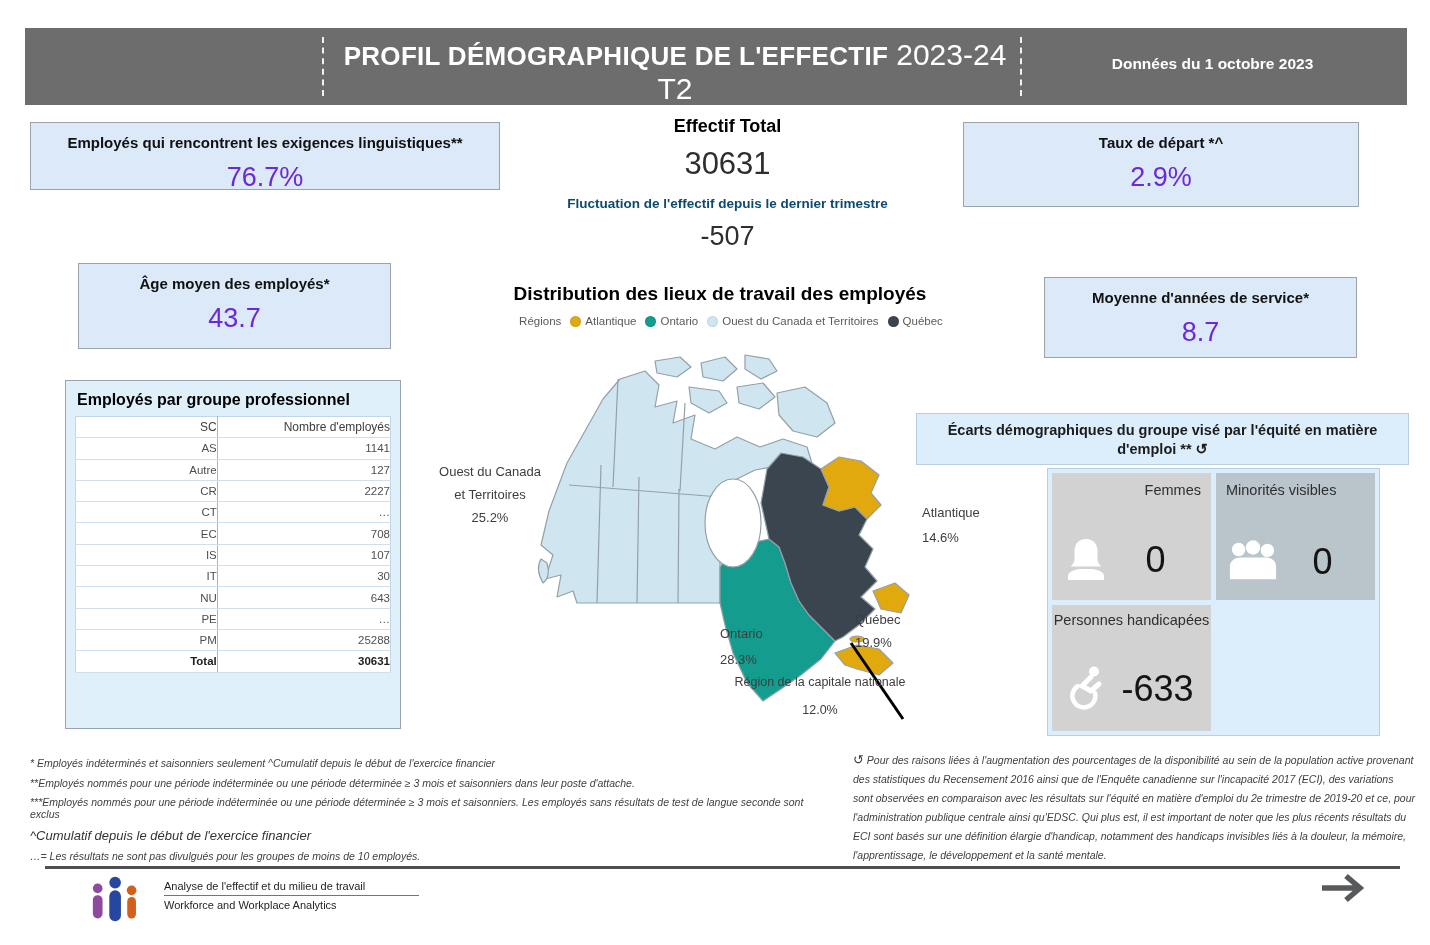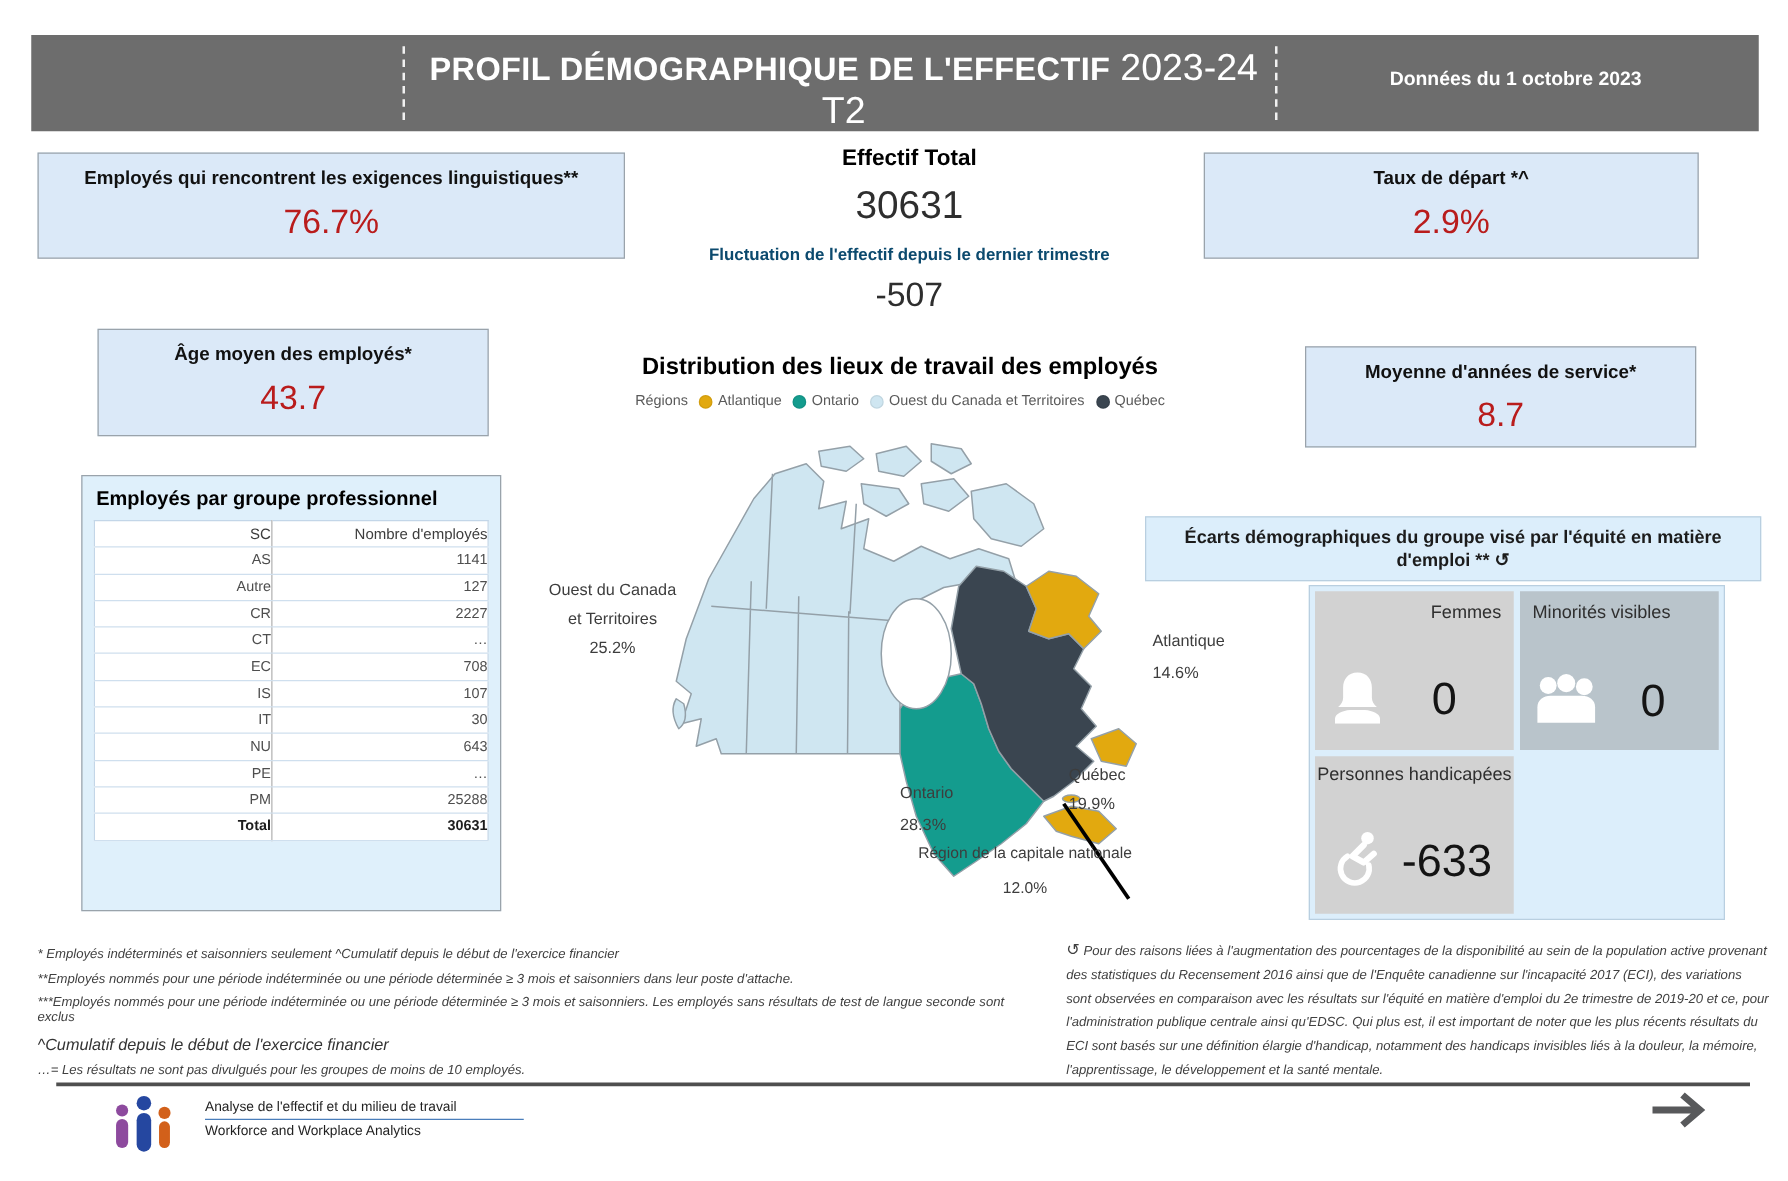--- a/index.html
+++ b/index.html
@@ -11,40 +11,40 @@
   .header-sep { position:absolute; top:9px; bottom:9px; width:0; border-left:2px dashed rgba(255,255,255,.9); }
   .header-title-block { position:absolute; left:300px; width:700px; top:10px; text-align:center; }
   .h-title { font-size:26px; font-weight:bold; letter-spacing:.3px; }
   .h-period { font-size:30px; font-weight:normal; margin-left:8px; }
   .h-sub { font-size:16px; margin-top:7px; font-weight:400; }
   .h-date { position:absolute; left:1000px; width:375px; top:27px; text-align:center; font-size:15.5px; font-weight:bold; }
 
   
   .bluebox { position:absolute; background:#dbe9f8; border:1.5px solid #9aa3ab; text-align:center; }
   .bluebox .bb-label { font-weight:bold; font-size:15px; color:#111; padding-top:11px; }
-  .bluebox .bb-value { font-size:27px; color:#b91c1c; margin-top:11px; }
+  .bluebox .bb-value { font-size:27px; color:#6d28d9; margin-top:11px; }
 
   .center-col { position:absolute; left:505px; top:116px; width:445px; text-align:center; }
   .ef-label { font-size:18px; font-weight:bold; color:#000; }
   .ef-value { font-size:31px; color:#2e2e2e; margin-top:9px; }
   .fl-label { font-size:13.5px; font-weight:bold; color:#0c4a6e; margin-top:14px; }
   .fl-value { font-size:27px; color:#2e2e2e; margin-top:10px; }
 
   
   .occ-box { position:absolute; left:65px; top:380px; width:336px; height:349px; background:#dff0fb; border:1.5px solid #9aa3ab; padding:8px 9px; }
   .occ-title { font-size:16px; font-weight:bold; color:#000; margin:2px 0 7px 2px; }
   table.occ { width:100%; border-collapse:collapse; background:#fff; border:1px solid #c3d6e8; }
   table.occ td { font-size:11.5px; color:#4e4e4e; text-align:right; height:21.3px; border-bottom:1px solid #cfdfee; }
   table.occ td:first-child { border-right:1px solid #b3b3b3; width:45%; }
   table.occ tr.occ-head td { color:#3d3d3d; font-size:12px; }
   table.occ tr.occ-total td { font-weight:bold; color:#1d1d1d; }
 
   
   .map-title { position:absolute; left:430px; top:283px; width:580px; text-align:center; font-size:19px; font-weight:bold; color:#000; }
-  .map-legend { position:absolute; left:380px; top:315px; width:680px; display:flex; justify-content:center; align-items:center; gap:9px; font-size:11.5px; color:#5a5a5a; }
+  .map-legend { position:absolute; left:391px; top:315px; width:680px; display:flex; justify-content:center; align-items:center; gap:9px; font-size:11.5px; color:#5a5a5a; }
   .legend-item { display:flex; align-items:center; gap:4px; }
   .dot { width:11px; height:11px; border-radius:50%; box-shadow:inset 0 0 0 1px rgba(0,0,0,.07); }
   .map-area { position:absolute; left:425px; top:345px; width:585px; height:400px; }
   .map-label { position:absolute; font-size:13px; color:#3d3d3d; }
   .ml-ouest { left:0; top:115px; width:130px; text-align:center; line-height:23px; }
   .ml-atl { left:497px; top:155px; width:90px; line-height:25px; }
   .ml-que { left:430px; top:263px; width:80px; line-height:23px; }
   .ml-ont { left:295px; top:276px; width:80px; line-height:26px; }
   .ml-rcn { left:225px; top:323px; width:340px; text-align:center; line-height:28px; font-size:12.5px; }
 
@@ -88,21 +88,21 @@
     <div class="header-sep" style="left:995px"></div>
     <div class="header-title-block">
       <div>
         <span class="h-title">PROFIL DÉMOGRAPHIQUE DE L'EFFECTIF</span><span class="h-period">2023-24 T2</span>
       </div>
       <div class="h-sub">SC (Service Canada)</div>
     </div>
     <div class="h-date">Données du 1 octobre 2023</div>
   </div>
 
-  <div class="bluebox" style="left:30px;top:122px;width:470px;height:85px;">
+  <div class="bluebox" style="left:30px;top:122px;width:470px;height:68px;">
     <div class="bb-label">Employés qui rencontrent les exigences linguistiques**</div>
     <div class="bb-value">76.7%</div>
   </div>
 
   <div class="center-col">
     <div class="ef-label">Effectif Total</div>
     <div class="ef-value">30631</div>
     <div class="fl-label">Fluctuation de l'effectif depuis le dernier trimestre</div>
     <div class="fl-value">-507</div>
   </div>

